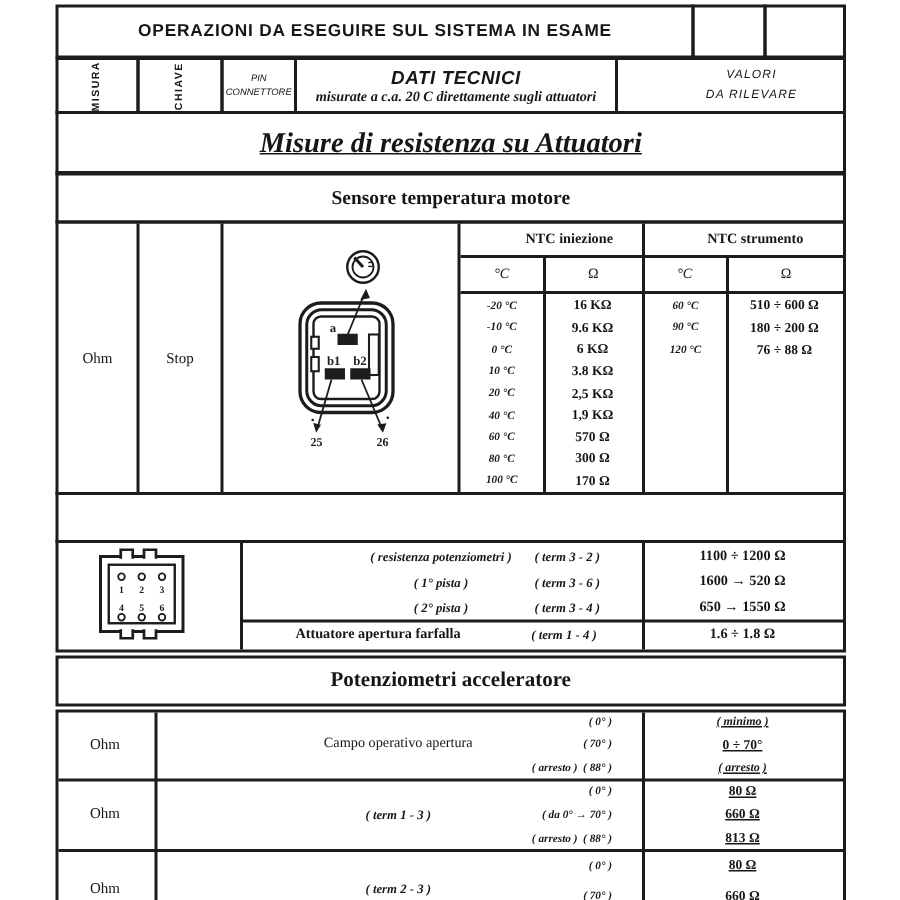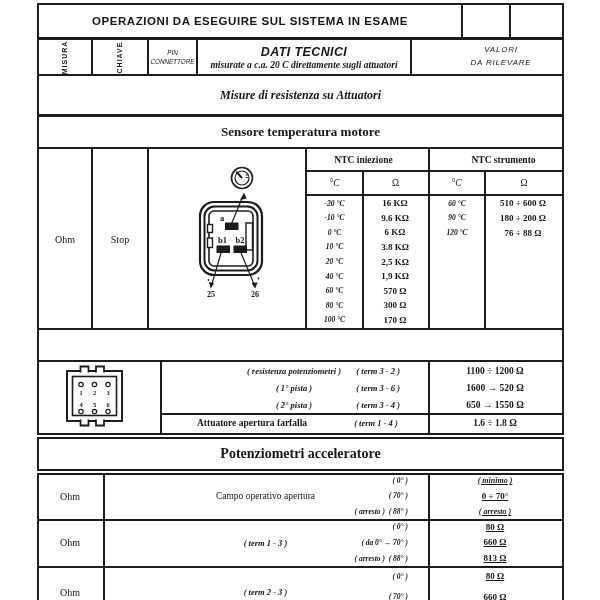--- a/index.html
+++ b/index.html
@@ -12,21 +12,21 @@
   .hl.thin{height:1.5px;}
   .ctr{position:absolute;display:flex;align-items:center;justify-content:center;text-align:center;}
   .col{flex-direction:column;}
   .sans{font-family:"Liberation Sans",sans-serif;}
   .doc-title{font-weight:bold;font-size:11.5px;letter-spacing:.55px;}
   .rot{font-weight:bold;font-size:7px;letter-spacing:1px;transform:rotate(-90deg);}
   .pin-lbl{font-style:italic;font-size:6.3px;line-height:1.5;}
   .dati-t{font-weight:bold;font-style:italic;font-size:12.5px;letter-spacing:.4px;}
   .dati-s{font-weight:bold;font-style:italic;font-size:9.5px;margin-top:1px;}
   .valori{font-style:italic;font-size:8px;letter-spacing:.8px;line-height:1.6;padding-left:14px;}
-  .sec-it{font-weight:bold;font-style:italic;font-size:12px;}
+  .sec-it{font-weight:bold;font-style:italic;font-size:19px;text-decoration:underline;}
   .sec{font-weight:bold;font-size:14px;}
   .sub{font-weight:bold;font-size:13px;}
   .cell10{font-size:10px;}
   .ntc-t{font-weight:bold;font-size:9.5px;}
   .unit{font-size:9.5px;}
   .unit-i{font-style:italic;}
   .temp{font-style:italic;font-weight:bold;font-size:7.5px;}
   .res{font-weight:bold;font-size:9px;}
   .nstack{position:absolute;display:flex;flex-direction:column;}
   .nrow{flex:1;display:flex;align-items:center;}
@@ -132,21 +132,21 @@
       <polygon points="63.8,141.5 61.8,135 67,136.2" fill="#1c1c1c" stroke="none"></polygon>
       <line x1="94" y1="106" x2="107" y2="137" stroke-width="1.2"></line>
       <polygon points="108.3,141.5 104.5,136 110.6,135.2" fill="#1c1c1c" stroke="none"></polygon>
       <circle cx="61.5" cy="133" r="0.9" fill="#1c1c1c" stroke="none"></circle>
       <circle cx="111.5" cy="131.5" r="0.9" fill="#1c1c1c" stroke="none"></circle>
     </g>
     <text x="64" y="150" font-size="8" text-anchor="middle" fill="#1c1c1c">25</text>
     <text x="108" y="150" font-size="8" text-anchor="middle" fill="#1c1c1c">26</text>
   </svg>
 
-  <div class="ctr ntc-t" style="left:303px;top:150px;width:121px;height:19px;">NTC iniezione</div>
+  <div class="ctr ntc-t" style="left:319px;top:150px;width:121px;height:19px;">NTC iniezione</div>
   <div class="ctr ntc-t" style="left:430px;top:150px;width:147px;height:19px;">NTC strumento</div>
   <div class="ctr unit unit-i" style="left:307px;top:174px;width:55px;height:18px;">°C</div>
   <div class="ctr unit" style="left:364px;top:174px;width:63px;height:18px;">Ω</div>
   <div class="ctr unit unit-i" style="left:430px;top:174px;width:53px;height:18px;">°C</div>
   <div class="ctr unit" style="left:486px;top:174px;width:76px;height:18px;">Ω</div>
 
   <div class="nstack" style="left:307px;top:196px;width:121px;height:131px;">
     <div class="nrow">
         <span class="nc1 temp">-20 °C</span>
         <span class="nc2 res">16 KΩ</span>

